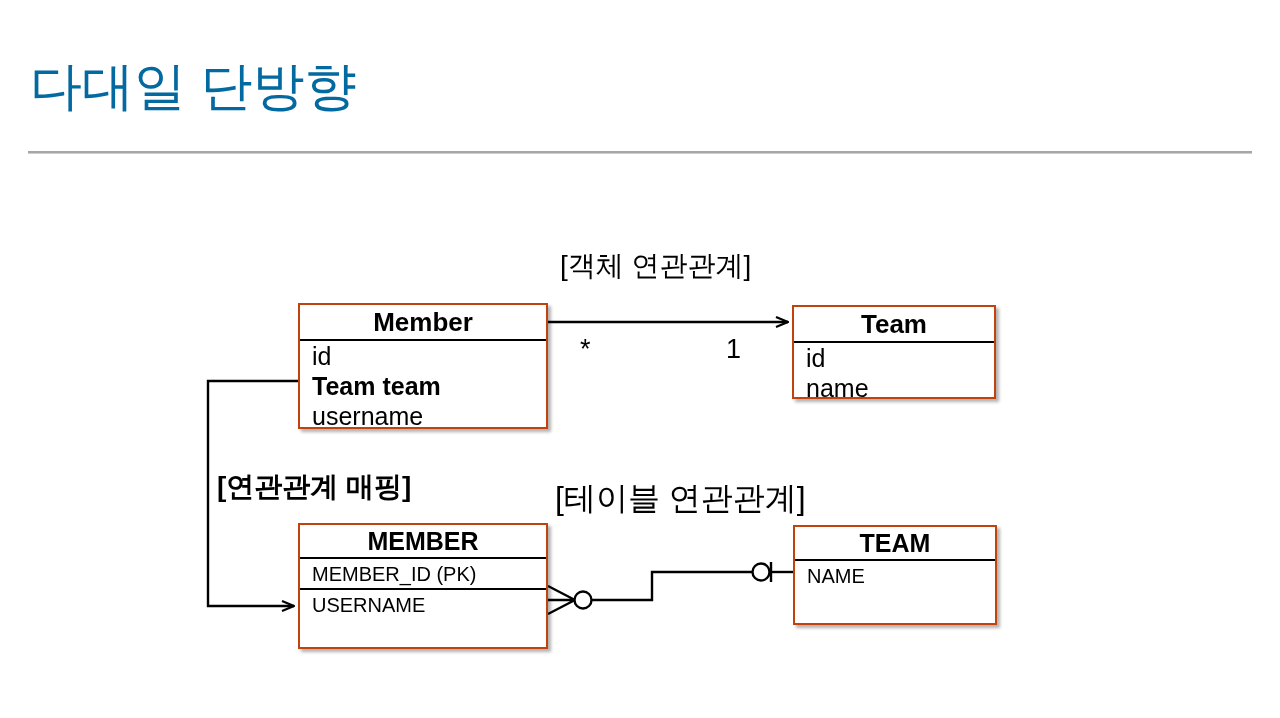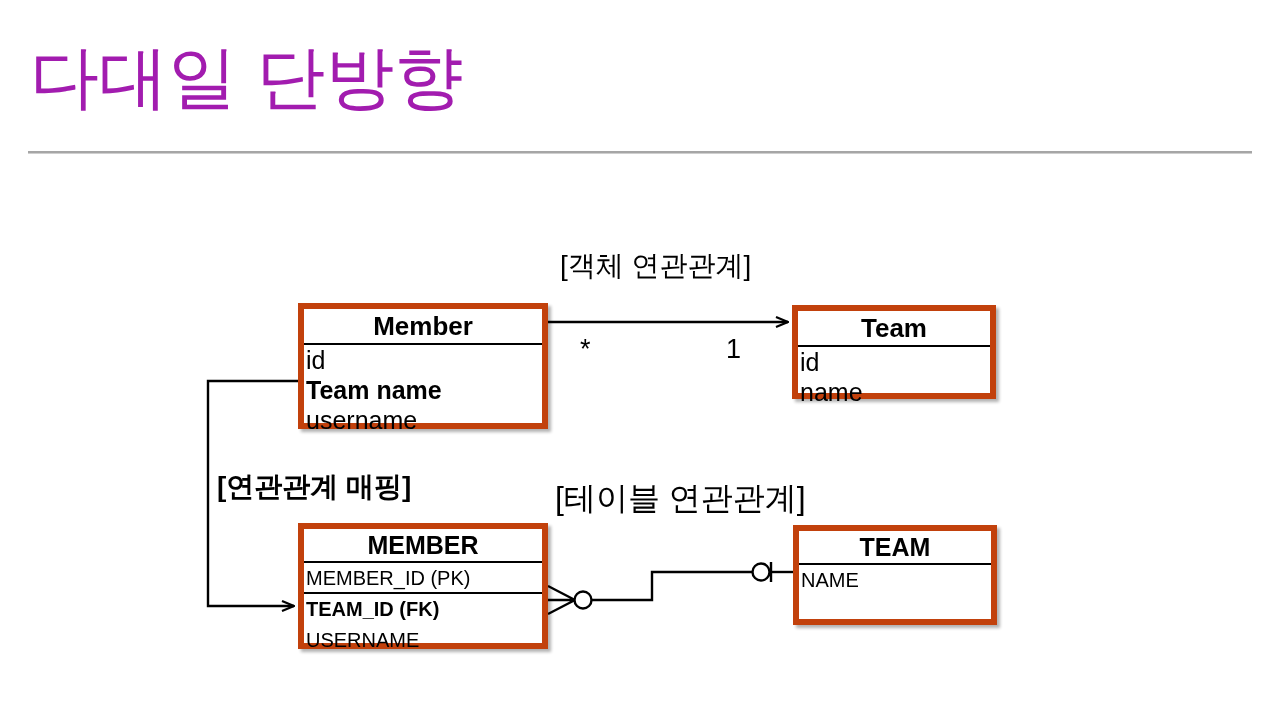--- a/index.html
+++ b/index.html
@@ -13,27 +13,27 @@
     position: relative;
     overflow: hidden;
     font-family: "Liberation Sans", "DejaVu Sans", sans-serif;
     color: #000000;
   }
 
   
   #slide-title {
     position: absolute;
     left: 30px;
-    top: 42px;
-    font-size: 69px;
+    top: 59px;
+    font-size: 52px;
     font-weight: 400;
     letter-spacing: 0px;
     line-height: 1.05;
     white-space: nowrap;
-    color: #a21caf;
+    color: #0369a1;
   }
   #title-rule {
     position: absolute;
     left: 28px;
     top: 151px;
     width: 1224px;
     height: 2px;
     background: #a6a6a6;
     border-bottom: 1px solid #cfcfcf;
   }
@@ -50,35 +50,35 @@
     position: absolute;
     left: 0;
     top: 0;
   }
 
   
   .box {
     position: absolute;
     box-sizing: border-box;
     background: #ffffff;
-    border: 6px solid #c2410c;
+    border: 2px solid #c2410c;
     box-shadow: 3px 3px 3px rgba(0,0,0,0.30);
     z-index: 3;
   }
   .box .hdr {
     text-align: center;
     font-weight: 700;
     box-sizing: border-box;
     border-bottom: 2px solid #000000;
     white-space: nowrap;
     overflow: hidden;
   }
   .box .row {
     box-sizing: border-box;
-    padding-left: 2px;
+    padding-left: 12px;
     white-space: nowrap;
     overflow: hidden;
   }
   .box .row.sep {
     border-bottom: 2px solid #000000;
   }
   .box .row.bold {
     font-weight: 700;
   }
 
@@ -166,34 +166,33 @@
 
       <circle cx="761" cy="572" r="8.5" fill="#fff" stroke="#000" stroke-width="2.4"></circle>
       <line x1="771" y1="562" x2="771" y2="582" stroke="#000" stroke-width="2.4"></line>
       <line x1="771" y1="572" x2="793" y2="572" stroke="#000" stroke-width="2.4"></line>
     </g>
   </svg>
 
   <div class="box obj-box" id="box-member">
     <div class="hdr">Member</div>
     <div class="row">id</div>
-    <div class="row bold">Team name</div>
+    <div class="row bold">Team team</div>
     <div class="row">username</div>
   </div>
 
   <div class="box obj-box" id="box-team">
     <div class="hdr">Team</div>
     <div class="row">id</div>
     <div class="row">name</div>
   </div>
 
   <div class="box tbl-box" id="box-member-t">
     <div class="hdr">MEMBER</div>
     <div class="row sep">MEMBER_ID (PK)</div>
-    <div class="row bold">TEAM_ID (FK)</div>
     <div class="row">USERNAME</div>
   </div>
 
   <div class="box tbl-box" id="box-team-t">
     <div class="hdr">TEAM</div>
     <div class="row">NAME</div>
   </div>
 
   <div class="label" id="label-mapping">[연관관계 매핑]</div>
 

